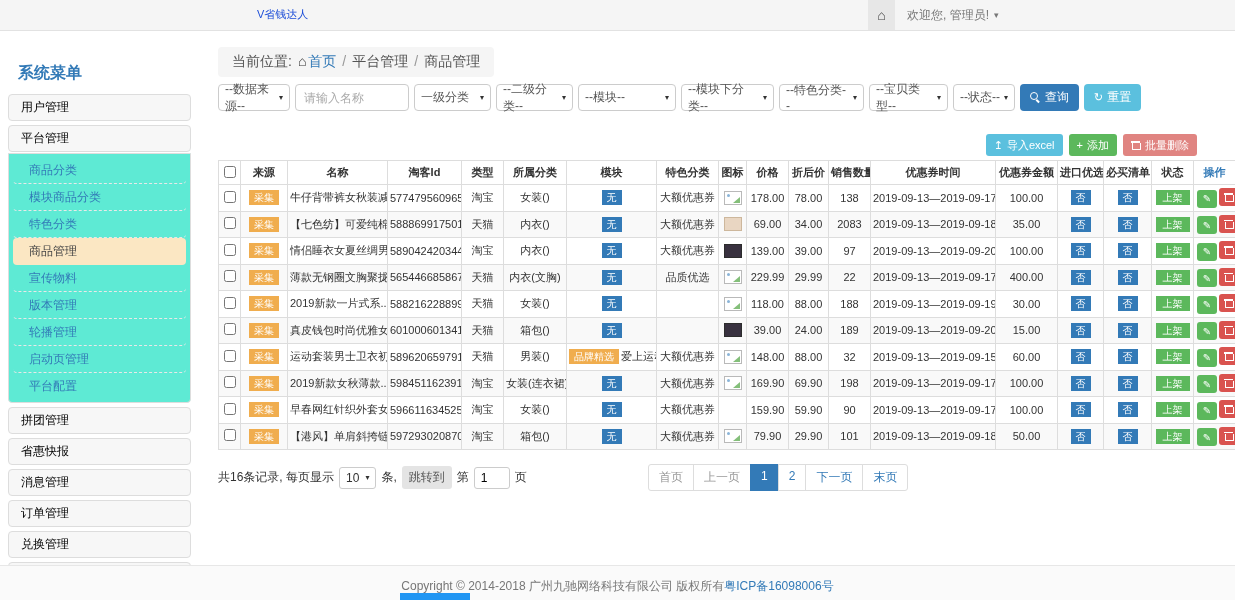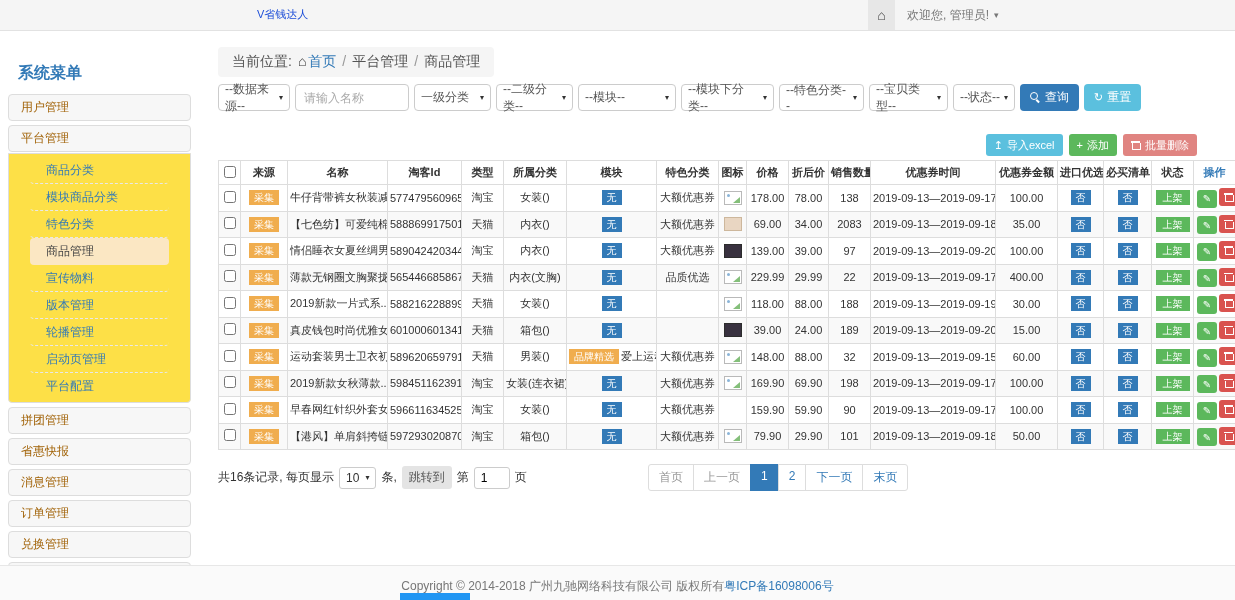--- a/index.html
+++ b/index.html
@@ -15,22 +15,22 @@
   .topbar { position:absolute; top:0; left:0; right:0; height:31px; background:#f5f5f5; border-bottom:1px solid #e2e2e2; z-index:4; }
   .brand { position:absolute; left:257px; top:7px; font-size:11px; color:#1d4ed8; }
   .topbar-right { position:absolute; left:868px; top:0; height:30px; display:flex; align-items:center; }
   .home-btn { width:27px; height:30px; background:#e7e7e7; display:flex; align-items:center; justify-content:center; font-size:14px; color:#444; cursor:pointer; }
   .welcome { margin-left:12px; font-size:12px; color:#777; cursor:pointer; display:flex; align-items:center; gap:5px; }
   .welcome .caret { font-size:9px; color:#777; }
 
   
   .sidebar { position:absolute; left:8px; top:55px; width:183px; z-index:1; }
   .sidebar-title { color:#337ab7; font-weight:bold; font-size:16px; padding:8px 10px 10px 10px; }
-  .sb-panel { background:#f7f7f7; border:1px solid #ddd; border-radius:4px; padding:6px 12px; font-size:12px; line-height:13px; color:#a16207; margin-bottom:4px; cursor:pointer; }
-  .sb-body { border:1px solid #ddd; border-radius:0 0 4px 4px; margin:-3px 0 4px 0; background:#fde047; padding:3px 21px; }
+  .sb-panel { background:#f7f7f7; border:1px solid #ddd; border-radius:4px; padding:6px 12px; font-size:12px; line-height:13px; color:#000000; margin-bottom:4px; cursor:pointer; }
+  .sb-body { border:1px solid #ddd; border-radius:0 0 4px 4px; margin:-3px 0 4px 0; background:#5eead4; padding:3px 4px; }
   .sb-link { display:block; padding:6px 8px 6px 16px; font-size:12px; line-height:14px; color:#337ab7; border-bottom:1px dashed #e8e8e8; border-radius:4px; }
   .sb-body .sb-link:last-child { border-bottom:none; }
   .sb-link.active { background:#fbe7c3; color:#444; border-bottom-color:transparent; }
 
   
   .main { position:absolute; left:218px; top:47px; width:1009px; }
   .breadcrumb { display:inline-block; background:#f5f5f5; border-radius:4px; padding:6px 14px; font-size:14px; color:#555; margin-bottom:7px; }
   .breadcrumb .bc-home-icon { color:#333; margin:0 2px 0 6px; }
   .breadcrumb a { color:#337ab7; }
   .breadcrumb .sep { margin:0 6px; color:#999; }

